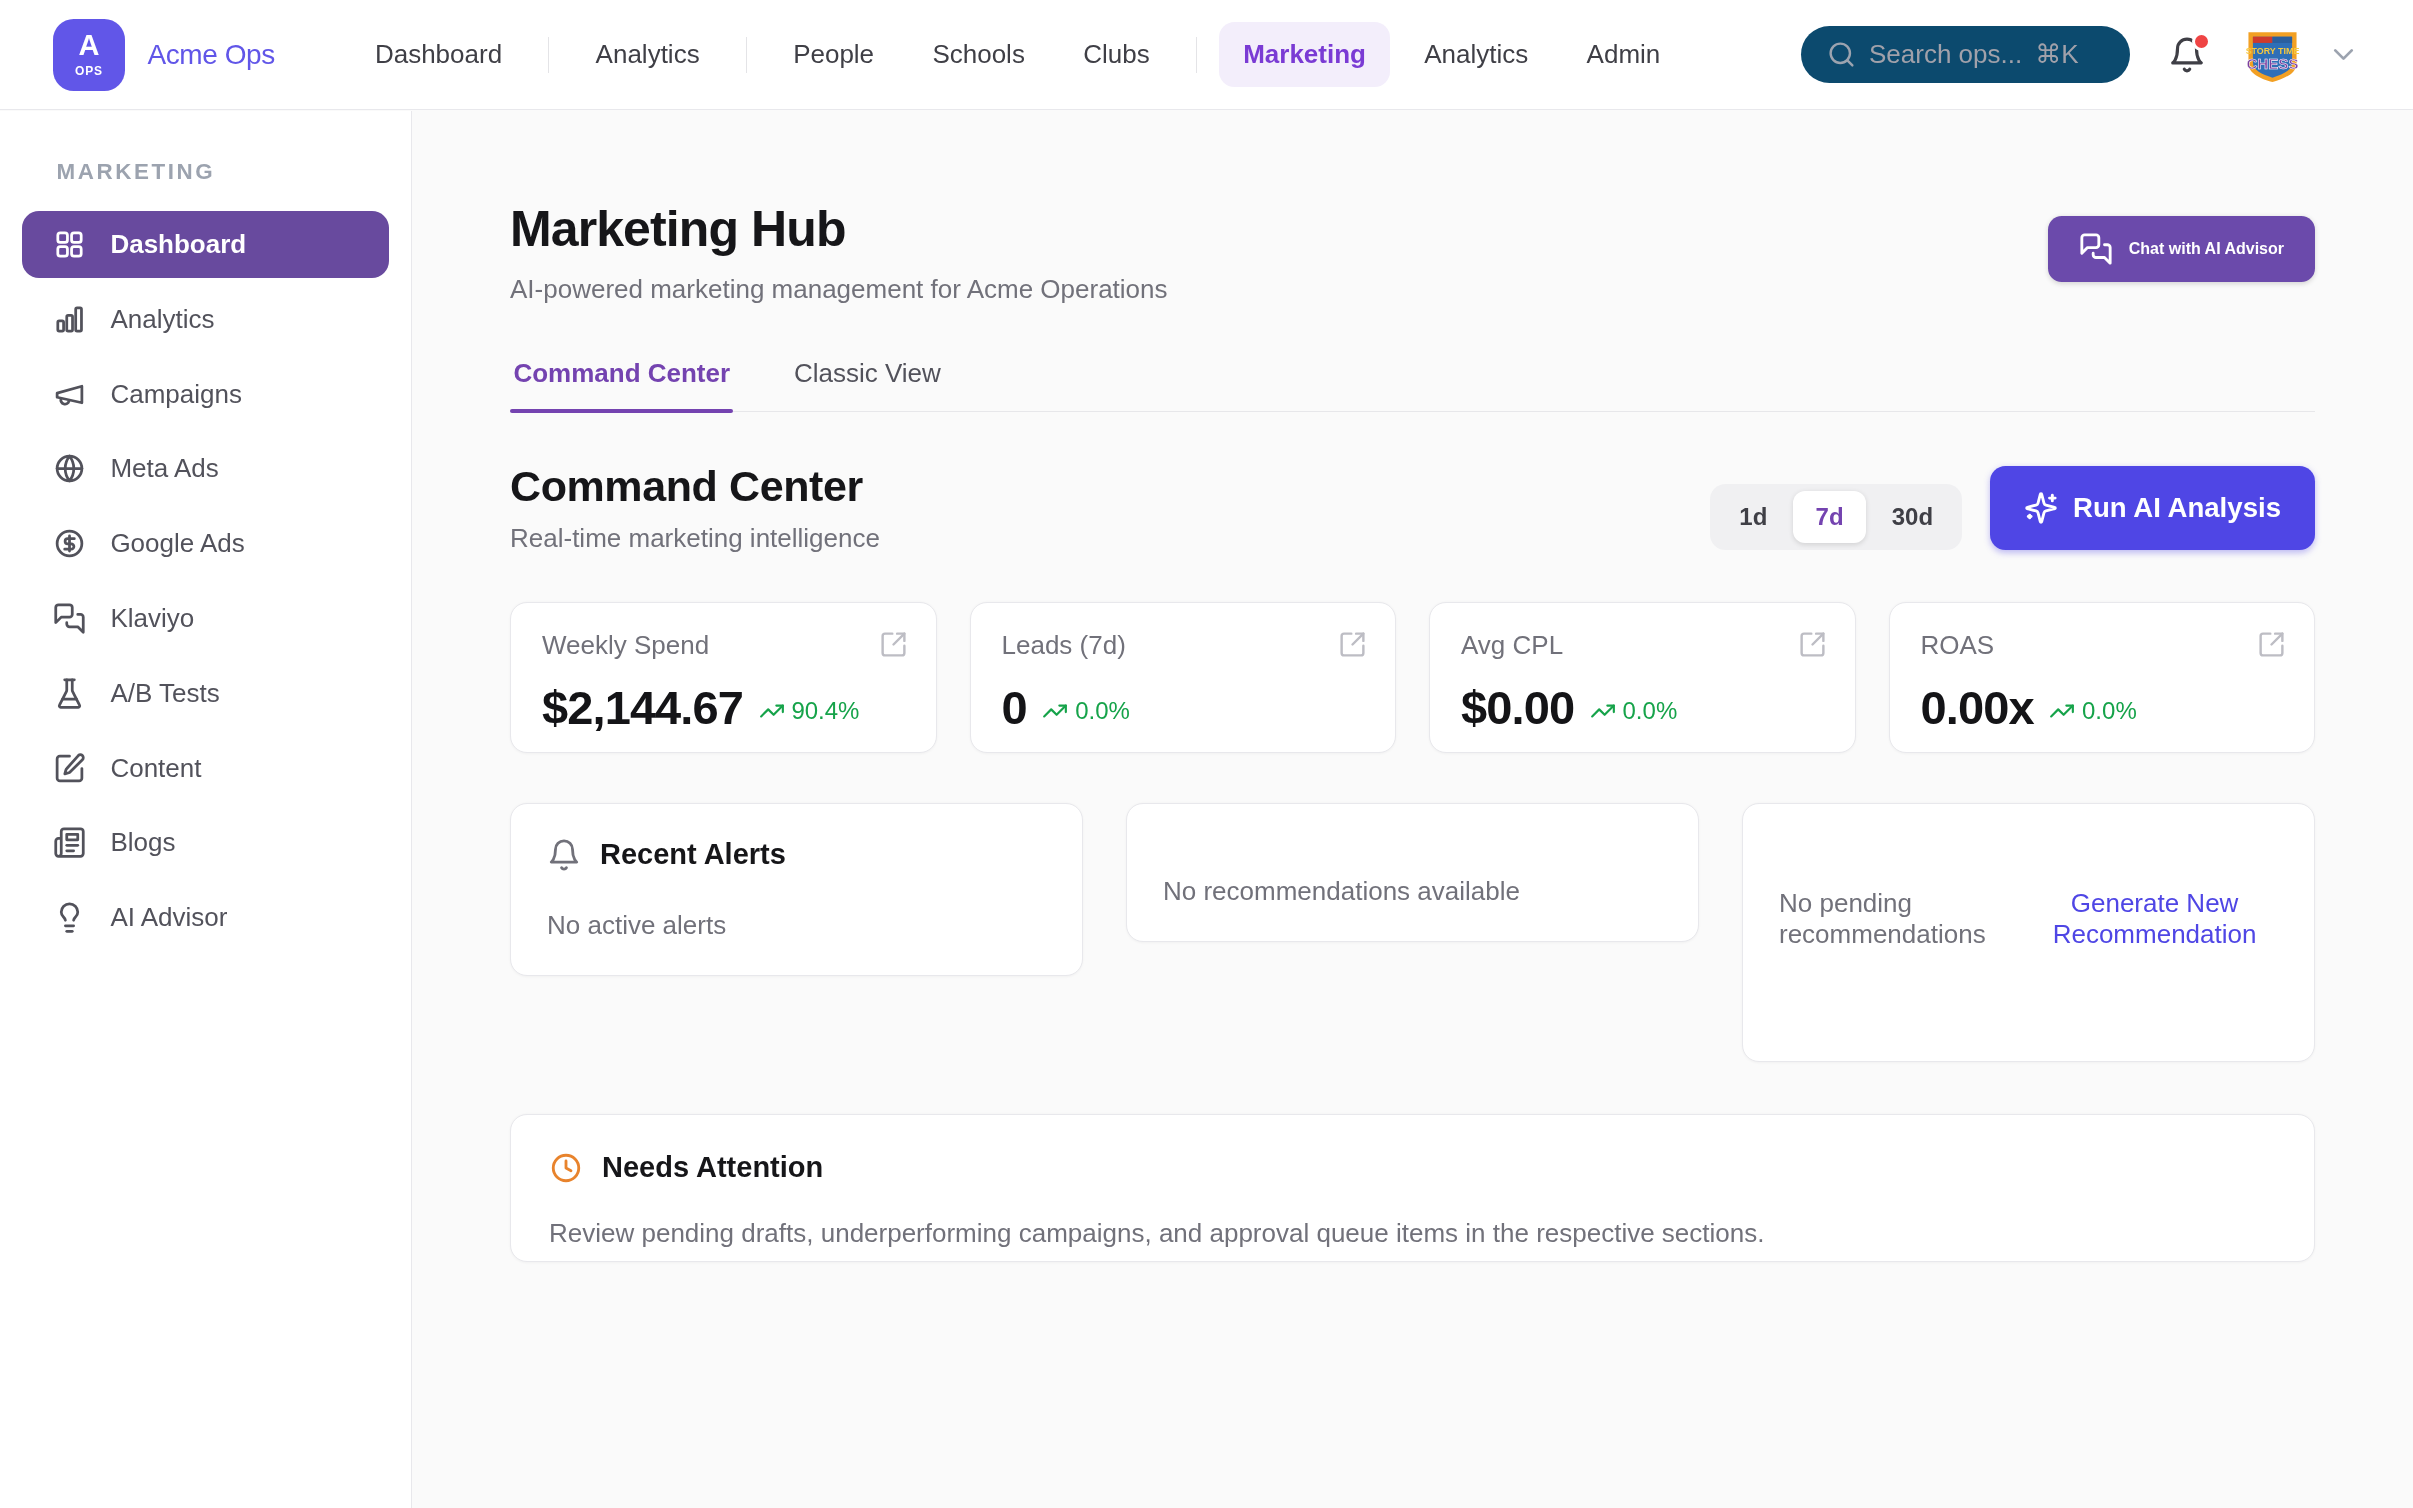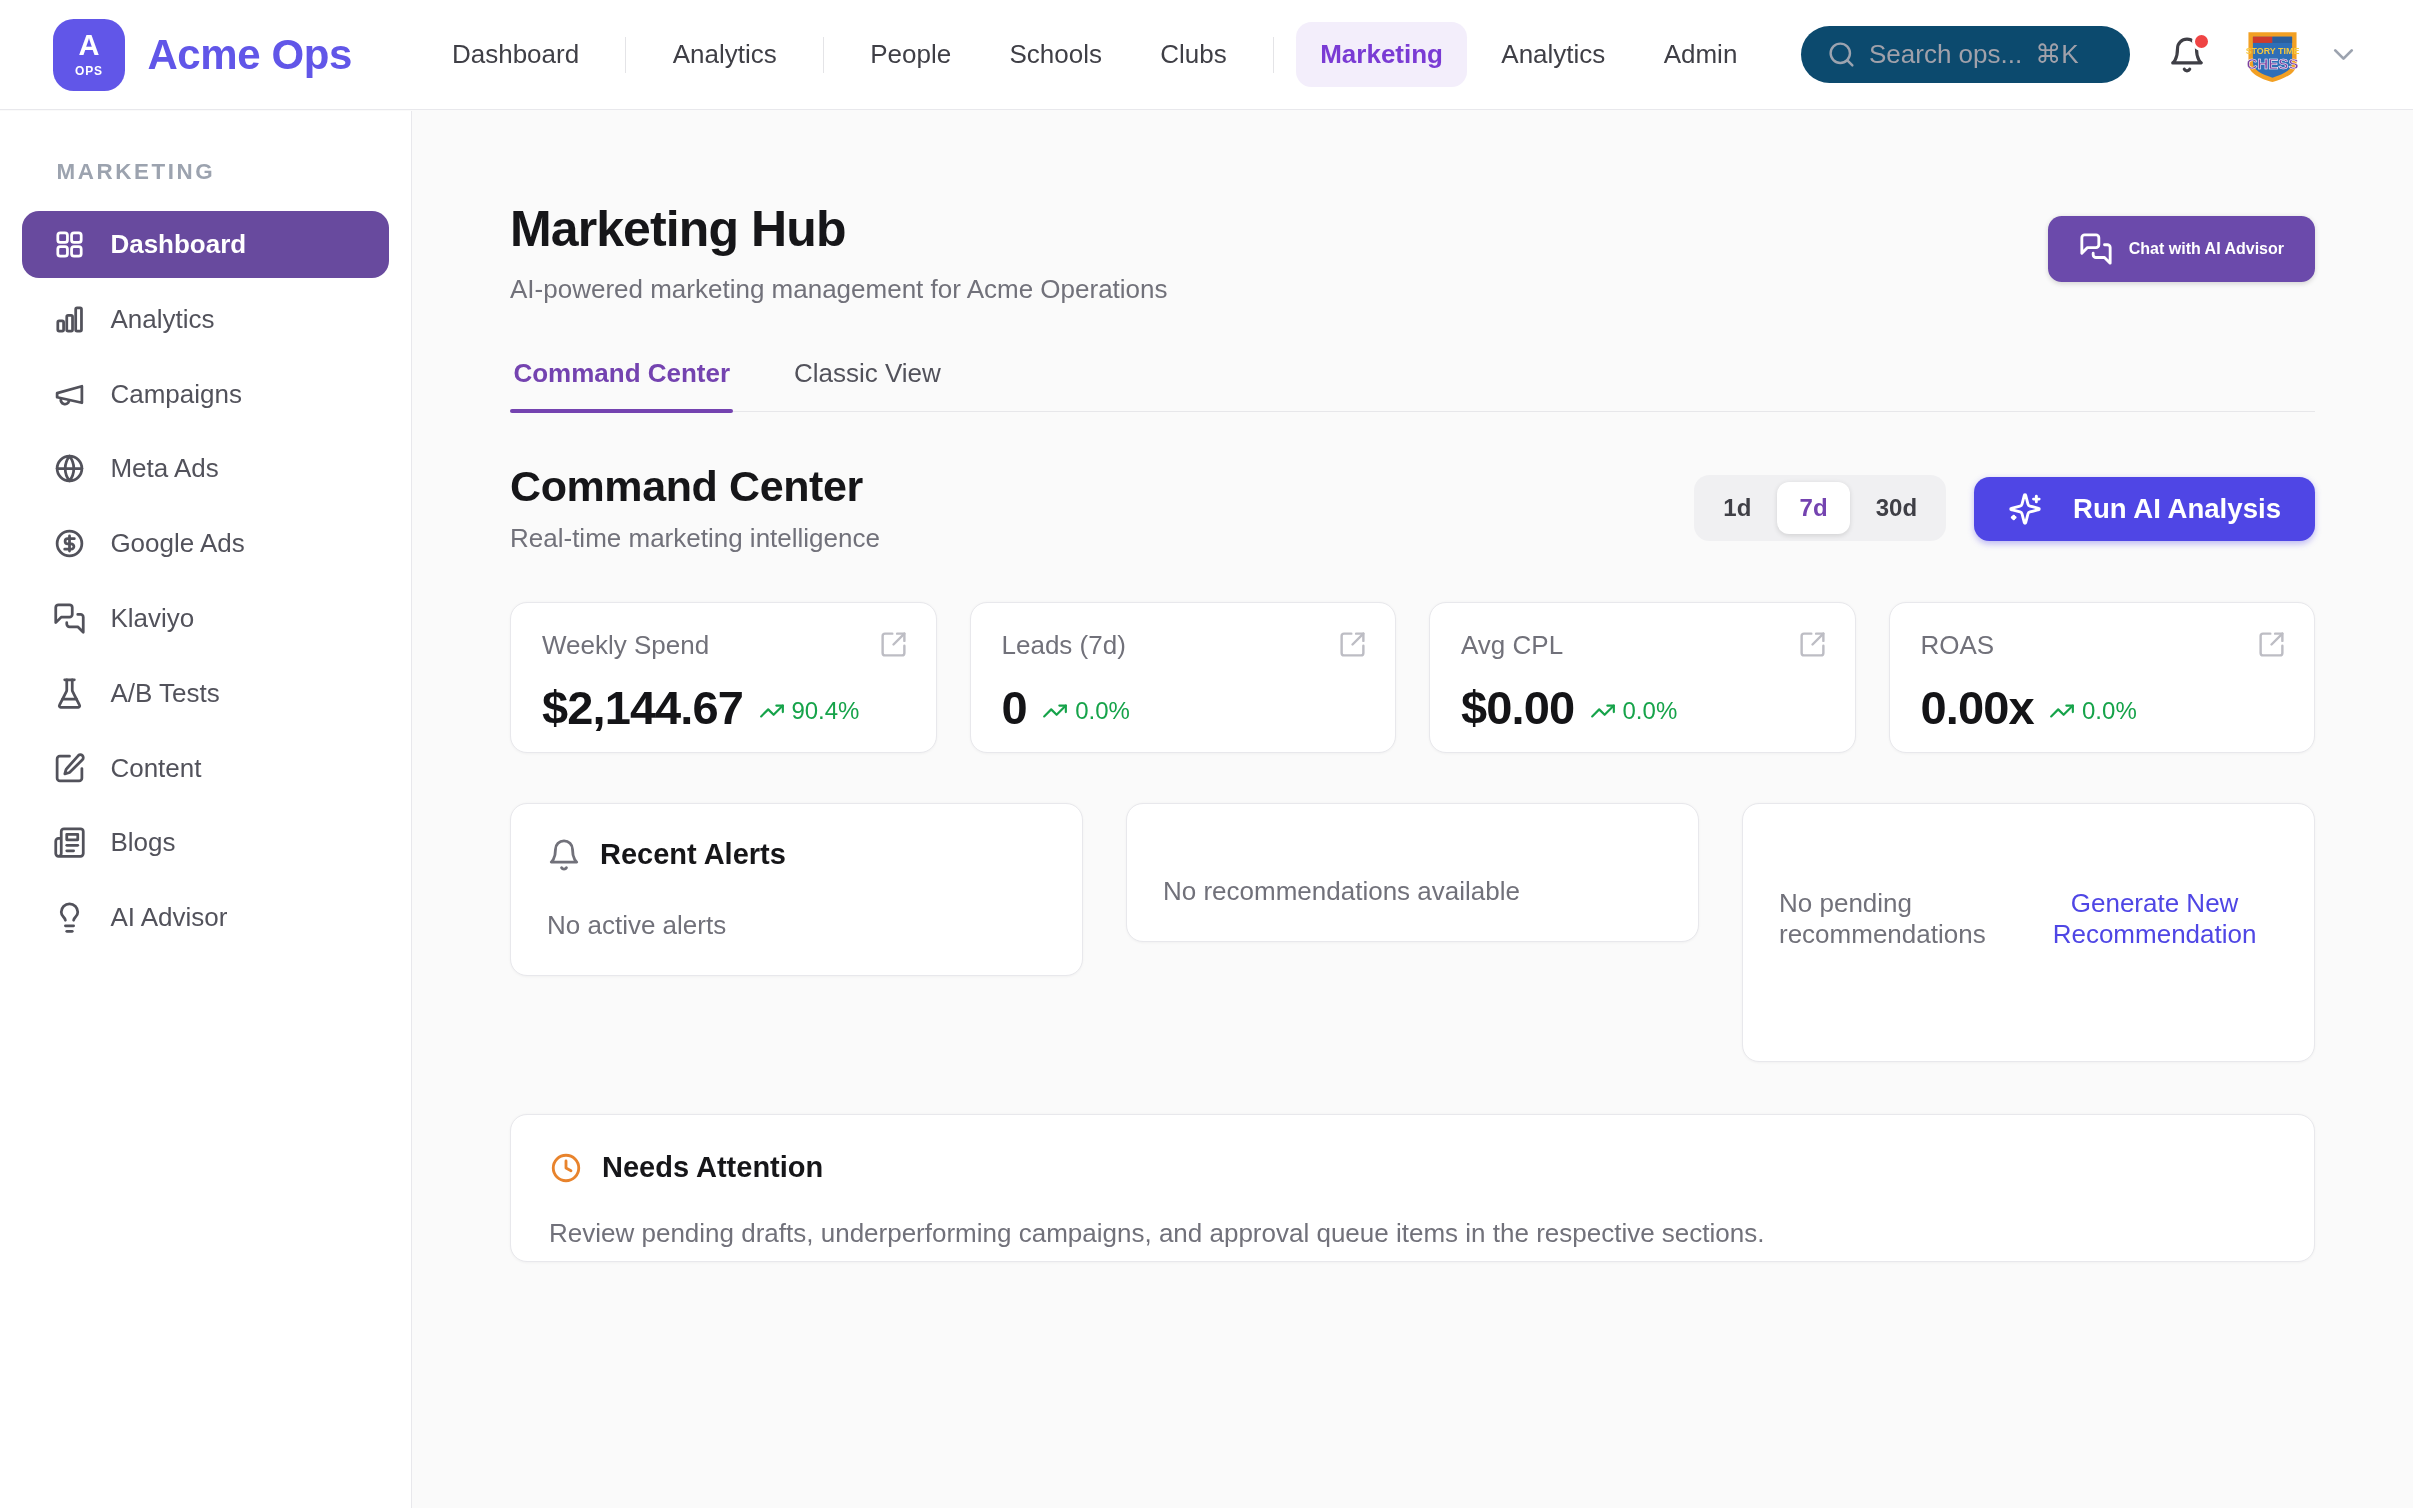--- a/index.html
+++ b/index.html
@@ -35,21 +35,21 @@
     height:110px;background:#fff;border-bottom:0.9px solid var(--line);
     display:flex;align-items:center;padding:0 53px;position:relative;z-index:5;
   }
   .logo-wrap{display:flex;align-items:center;gap:22.4px;}
   .logo-badge{
     width:72px;height:72px;border-radius:20.7px;background:var(--brand);
     display:flex;flex-direction:column;align-items:center;justify-content:center;color:#fff;
   }
   .logo-badge .big{font-size:29px;font-weight:800;line-height:1;}
   .logo-badge .small{font-size:12px;font-weight:700;letter-spacing:0.9px;margin-top:4.3px;}
-  .brand-name{font-size:42px;font-weight:700;color:var(--brand);letter-spacing:-0.4px;}
+  .brand-name{font-size:28px;font-weight:400;color:var(--brand);letter-spacing:-0.4px;}
   .topnav{display:flex;align-items:center;margin-left:76px;gap:10.3px;}
   .topnav .navitem{
     font-size:26px;color:#3f3f46;padding:17px 24px;border-radius:15.5px;cursor:pointer;white-space:nowrap;
   }
   .topnav .navitem.active{background:var(--nav-active-bg);color:var(--nav-active);font-weight:700;}
   .navsep{width:0.9px;height:36px;background:#e4e4e7;margin:0 12px;}
   .top-right{margin-left:auto;display:flex;align-items:center;gap:38px;}
   .searchbox{
     display:flex;align-items:center;gap:13px;background:#0c4a6e;border-radius:31px;
     height:57px;padding:0 26px;width:329px;color:var(--gray-light);
@@ -105,22 +105,22 @@
   .section-sub{font-size:26px;color:var(--gray);margin-top:12px;}
   .controls{display:flex;align-items:flex-end;gap:27.6px;}
   .range-group{
     display:flex;align-items:center;background:#f0f0f2;border-radius:15.5px;padding:6.9px;gap:3.4px;
   }
   .range-btn{
     font-size:24px;font-weight:600;color:#3f3f46;padding:12px 22.4px;border-radius:12px;cursor:pointer;
   }
   .range-btn.active{background:#fff;color:var(--tab-purple);box-shadow:0 1.7px 5.2px rgba(0,0,0,.12);}
   .run-btn{
-    display:flex;align-items:center;gap:31px;background:var(--indigo);color:#fff;border:none;
-    font-size:27.6px;font-weight:600;border-radius:15.5px;height:64px;padding:0 34px;cursor:pointer;
+    display:flex;align-items:center;gap:15px;background:var(--indigo);color:#fff;border:none;
+    font-size:27.6px;font-weight:600;border-radius:15.5px;height:84px;padding:0 34px;cursor:pointer;
     box-shadow:0 2.6px 6.9px rgba(79,70,229,.35);
   }
 
   .stats-grid{display:grid;grid-template-columns:repeat(4,1fr);gap:33px;margin-top:48px;}
   .stat-card{
     background:#fff;border:0.9px solid var(--line);border-radius:17px;padding:27.6px 31px;
     box-shadow:0 0.9px 2.6px rgba(0,0,0,.04);height:151px;position:relative;
   }
   .stat-label{font-size:26px;color:var(--gray);}
   .stat-open{position:absolute;top:27.6px;right:27.6px;color:#bdbdc4;cursor:pointer;}

